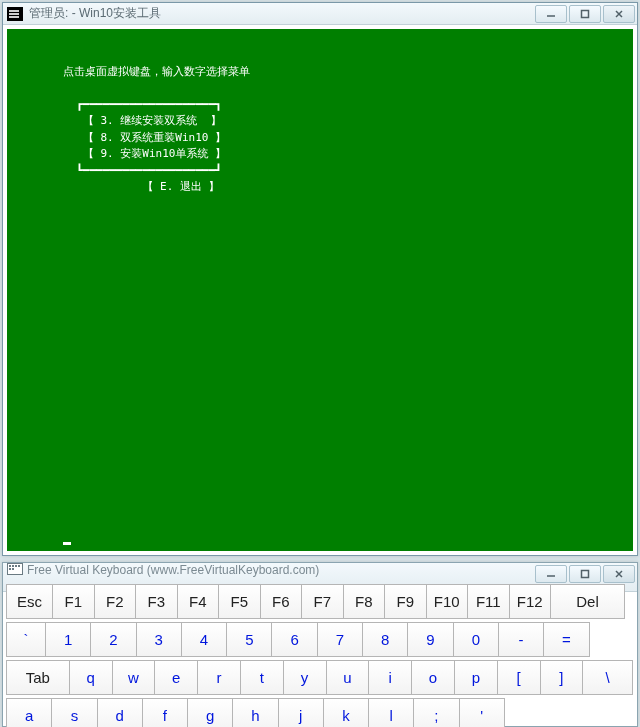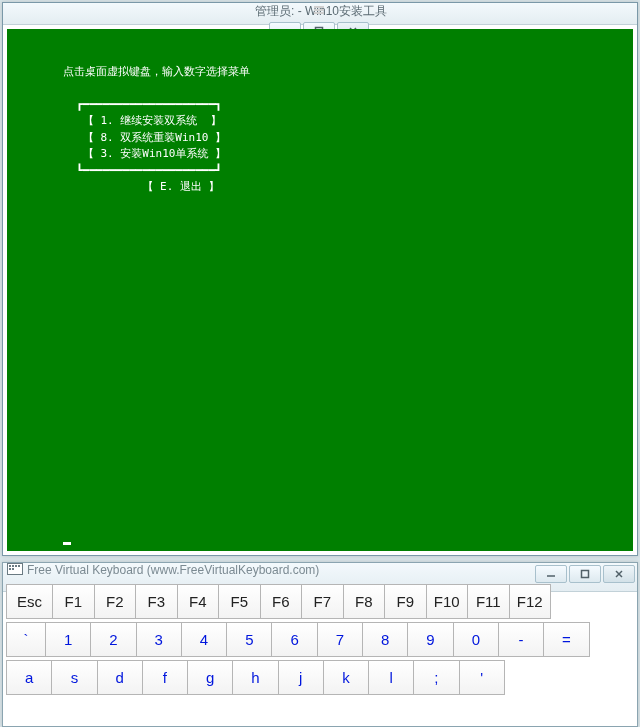--- a/index.html
+++ b/index.html
@@ -24,21 +24,20 @@
     box-shadow: 0 0 4px rgba(0,0,0,0.15);
   }
   .titlebar {
     height: 22px;
     background: linear-gradient(#f3f9fc,#e4edf2);
     display: flex;
     align-items: center;
     font-size: 12px;
     color: #5a6a72;
     border-bottom: 1px solid #c2d1d8;
-    flex-direction: column;
   }
   .titlebar .app-icon {
     width: 16px; height: 14px;
     margin: 0 4px 0 4px;
     background: #000;
     position: relative;
   }
   .titlebar .app-icon::after{
     content:'';position:absolute;left:2px;top:3px;width:10px;height:2px;background:#cfcfcf;
     box-shadow:0 3px 0 #cfcfcf,0 6px 0 #cfcfcf;
@@ -159,23 +158,23 @@
             <line x1="2" y1="2" x2="8" y2="8"></line>
             <line x1="8" y1="2" x2="2" y2="8"></line>
           </svg>
       </div>
     </div>
   </div>
   <div class="console-body">
 <span class="menu-line">点击桌面虚拟键盘，输入数字选择菜单</span>
 
   <span class="hr">┏━━━━━━━━━━━━━━━━━━━━┓</span>
-   <span class="menu-line">【 1. 继续安装双系统  】</span>
+   <span class="menu-line">【 3. 继续安装双系统  】</span>
    <span class="menu-line">【 8. 双系统重装Win10 】</span>
-   <span class="menu-line">【 3. 安装Win10单系统 】</span>
+   <span class="menu-line">【 9. 安装Win10单系统 】</span>
   <span class="hr">┗━━━━━━━━━━━━━━━━━━━━┛</span>
             <span class="menu-line">【 E. 退出 】</span>
     <div class="cursor"></div>
   </div>
 </div>
 
 <div class="kbd-window">
   <div class="kbd-titlebar">
     <div class="kbd-icon">
         <i></i>
@@ -214,37 +213,54 @@
       <div class="key dark w-fn">F3</div>
       <div class="key dark w-fn">F4</div>
       <div class="key dark w-fn">F5</div>
       <div class="key dark w-fn">F6</div>
       <div class="key dark w-fn">F7</div>
       <div class="key dark w-fn">F8</div>
       <div class="key dark w-fn">F9</div>
       <div class="key dark w-fn">F10</div>
       <div class="key dark w-fn">F11</div>
       <div class="key dark w-fn">F12</div>
+      <div class="key dark w-del">Del</div>
     </div>
     <div class="kbd-row">
       <div class="key w-tick">`</div>
       <div class="key w-num">1</div>
       <div class="key w-num">2</div>
       <div class="key w-num">3</div>
       <div class="key w-num">4</div>
       <div class="key w-num">5</div>
       <div class="key w-num">6</div>
       <div class="key w-num">7</div>
       <div class="key w-num">8</div>
       <div class="key w-num">9</div>
       <div class="key w-num">0</div>
       <div class="key w-num">-</div>
       <div class="key w-num">=</div>
     </div>
     <div class="kbd-row">
+      <div class="key dark w-tab">Tab</div>
+      <div class="key w-tabkey">q</div>
+      <div class="key w-tabkey">w</div>
+      <div class="key w-tabkey">e</div>
+      <div class="key w-tabkey">r</div>
+      <div class="key w-tabkey">t</div>
+      <div class="key w-tabkey">y</div>
+      <div class="key w-tabkey">u</div>
+      <div class="key w-tabkey">i</div>
+      <div class="key w-tabkey">o</div>
+      <div class="key w-tabkey">p</div>
+      <div class="key w-tabkey">[</div>
+      <div class="key w-tabkey">]</div>
+      <div class="key w-bslash">\</div>
+    </div>
+    <div class="kbd-row">
       <div class="key w-capkey">a</div>
       <div class="key w-capkey">s</div>
       <div class="key w-capkey">d</div>
       <div class="key w-capkey">f</div>
       <div class="key w-capkey">g</div>
       <div class="key w-capkey">h</div>
       <div class="key w-capkey">j</div>
       <div class="key w-capkey">k</div>
       <div class="key w-capkey">l</div>
       <div class="key w-capkey">;</div>

